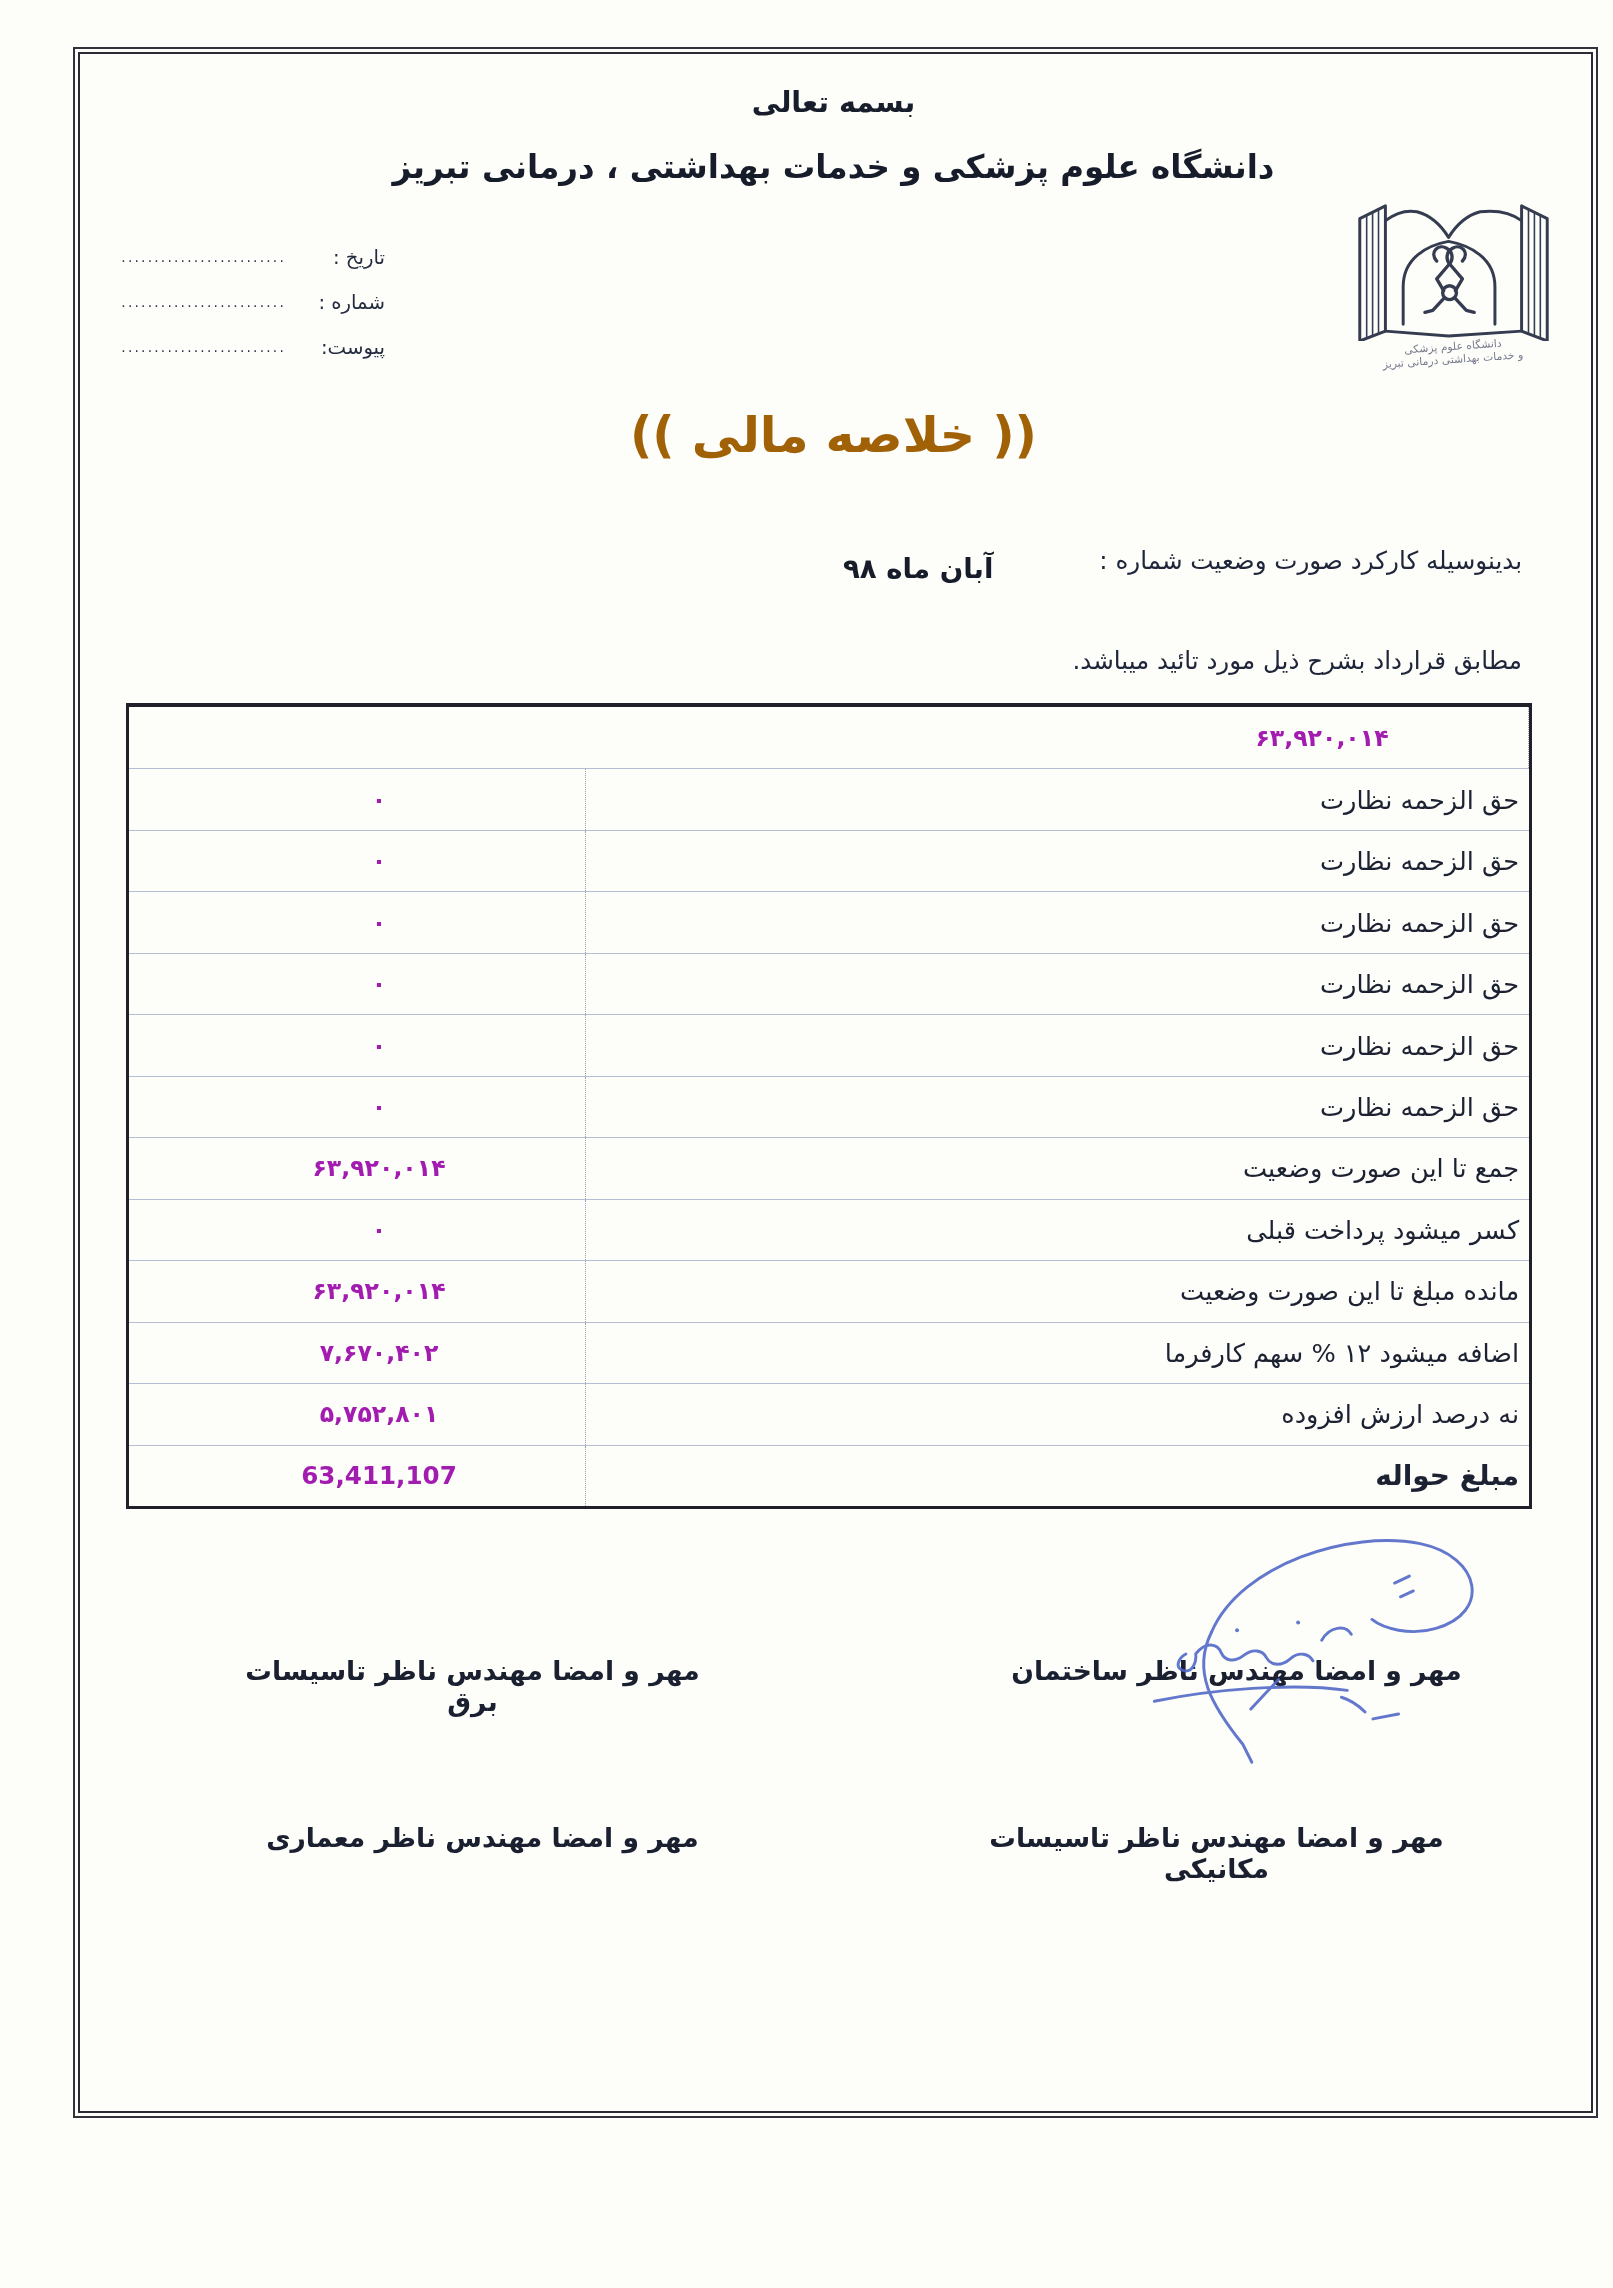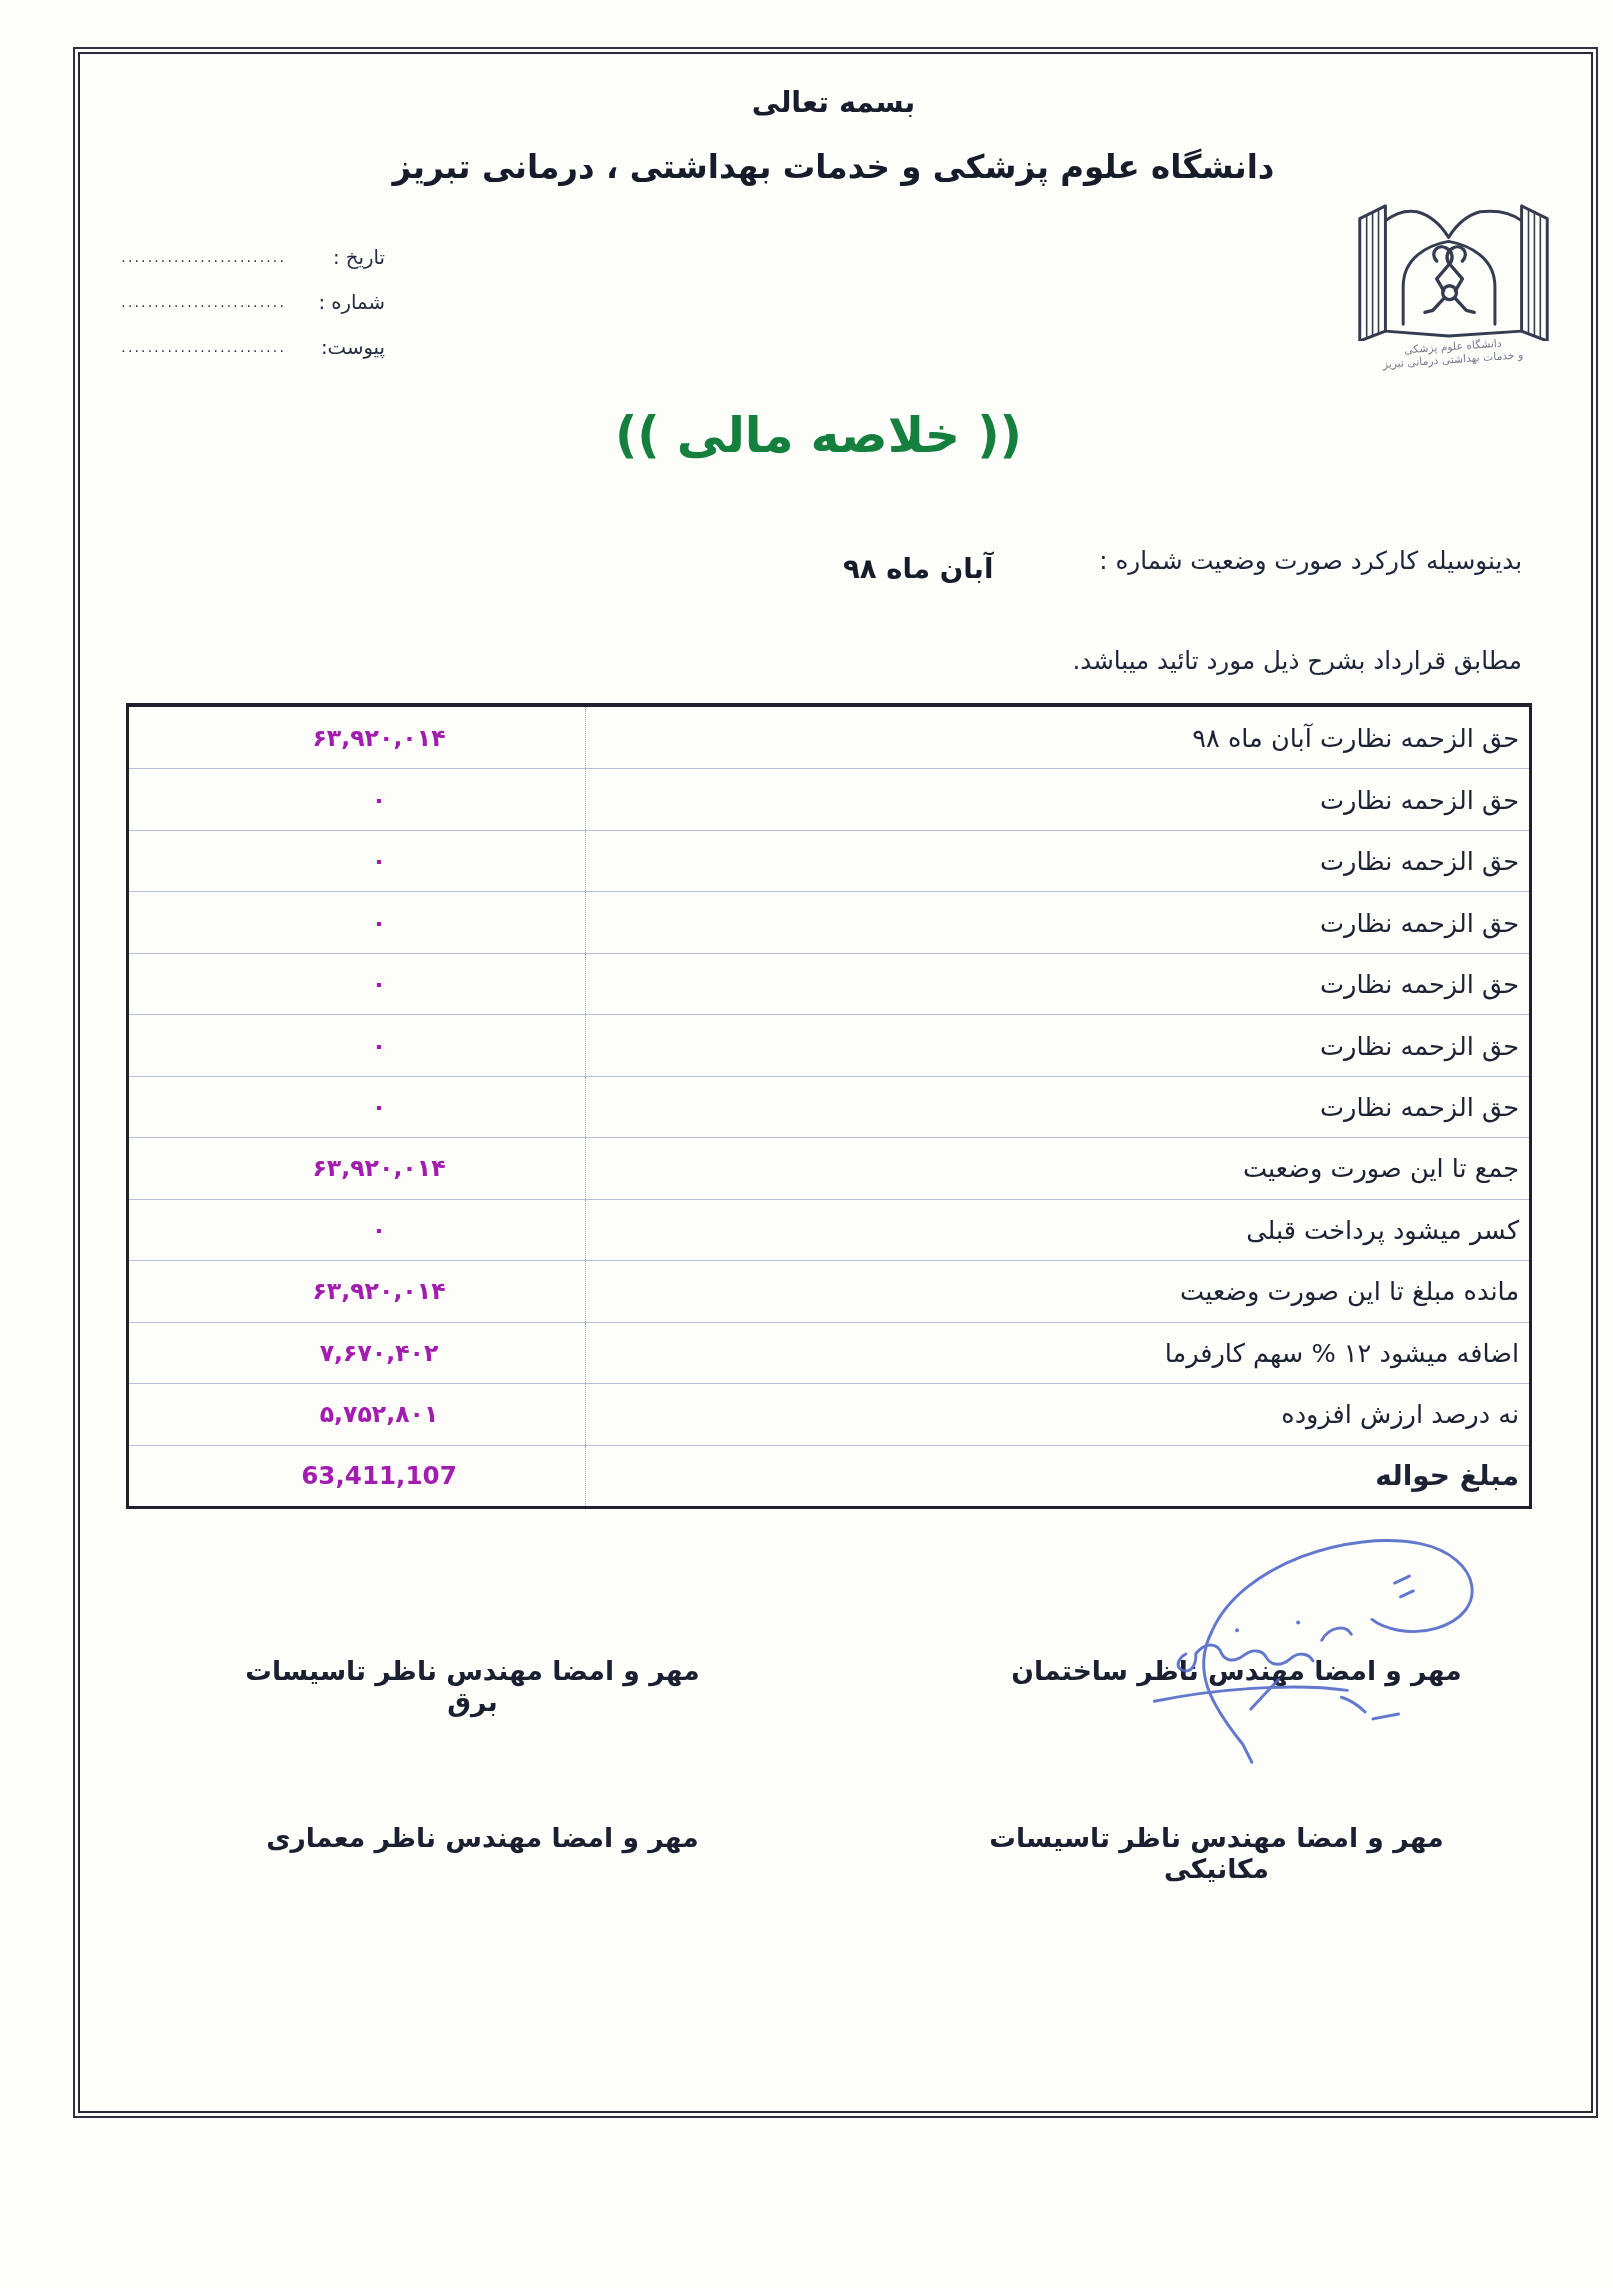--- a/index.html
+++ b/index.html
@@ -40,23 +40,23 @@
   
   .meta{position:absolute;left:89px;top:246px;width:296px;direction:rtl;}
   .meta-row{display:flex;align-items:baseline;height:45px;}
   .meta-label{width:99px;font-size:19.7px;color:#262c40;flex:none;}
   .meta-dots{
     flex:1;font-size:13.8px;letter-spacing:2.2px;color:#2a3045;
     overflow:hidden;white-space:nowrap;transform:translateY(-2px);
   }
   
   .title{
-    position:absolute;left:58px;top:407px;width:1521px;
+    position:absolute;left:73px;top:407px;width:1521px;
     text-align:center;direction:rtl;
-    font-size:49px;font-weight:bold;color:#15803d;
+    font-size:49px;font-weight:bold;color:#a16207;
   }
   
   .intro-line1{position:absolute;right:92px;top:546px;direction:rtl;font-size:24.6px;color:#20263a;}
   .intro-period{position:absolute;left:843px;top:552px;direction:rtl;font-size:27.6px;font-weight:bold;color:#171c2b;}
   .intro-line2{position:absolute;right:92px;top:625px;direction:rtl;font-size:24.6px;color:#20263a;margin-top:21px;}
   
   .stable{
     position:absolute;left:126px;top:703px;width:1406px;height:806px;
     box-sizing:border-box;direction:rtl;
     border:3px solid #20202b;border-top-width:4.9px;
@@ -147,21 +147,20 @@
   </div>
 
   <div class="title">(( خلاصه مالی ))</div>
 
   <div class="intro-line1">بدینوسیله کارکرد صورت وضعیت شماره :</div>
   <div class="intro-period">آبان ماه ۹۸</div>
   <div class="intro-line2">مطابق قرارداد بشرح ذیل مورد تائید میباشد.</div>
 
   <div class="stable">
     <div class="t-row">
-        <div class="t-label">حق الزحمه نظارت آبان ماه ۹۸</div>
         <div class="t-value">۶۳,۹۲۰,۰۱۴</div>
       </div>
       <div class="t-row">
         <div class="t-label">حق الزحمه نظارت</div>
         <div class="t-value">۰</div>
       </div>
       <div class="t-row">
         <div class="t-label">حق الزحمه نظارت</div>
         <div class="t-value">۰</div>
       </div>

